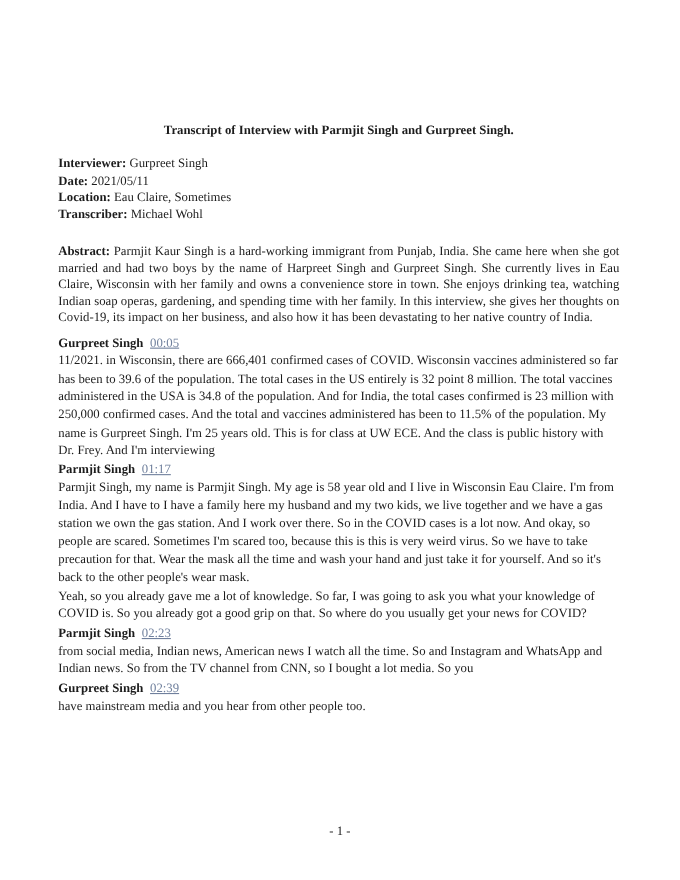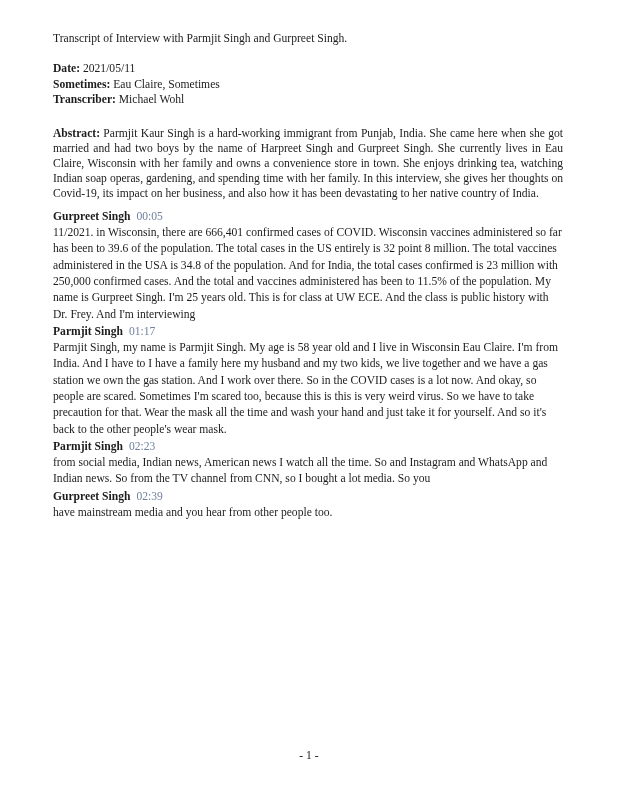--- a/index.html
+++ b/index.html
@@ -16,22 +16,23 @@
     color: #1c1c1c;
   }
   .page {
     position: relative;
     box-sizing: border-box;
     width: 618px;
     height: 800px;
     padding: 0 55px 0 53px;
   }
   .title {
-    padding-top: 31px;
-    font-weight: normal;
+    padding-top: 111px;
+    font-weight: bold;
+    text-align: center;
     line-height: 15.3px;
   }
   .meta {
     margin-top: 15px;
     line-height: 15.3px;
   }
   .abstract {
     margin: 20px 0 0 0;
     line-height: 14.9px;
     text-align: justify;
@@ -44,60 +45,63 @@
   }
   .section + .section {
     margin-top: 1px;
   }
   .speaker {
     font-weight: bold;
   }
   .ts {
     color: #70809d;
     margin-left: 6px;
+    text-decoration: underline;
   }
   .speech {
     text-align: left;
   }
   .pagenum {
     position: absolute;
     left: 0;
     right: 0;
     bottom: 38px;
     text-align: center;
   }
 </style>
 </head>
 <body>
 
 <div class="page">
 
   <div class="title">Transcript of Interview with Parmjit Singh and Gurpreet Singh.</div>
 
   <div class="meta">
+    <div class="meta-row"><b>Interviewer:</b> <span>Gurpreet Singh</span></div>
     <div class="meta-row"><b>Date:</b> <span>2021/05/11</span></div>
-    <div class="meta-row"><b>Sometimes:</b> <span>Eau Claire, Sometimes</span></div>
+    <div class="meta-row"><b>Location:</b> <span>Eau Claire, Sometimes</span></div>
     <div class="meta-row"><b>Transcriber:</b> <span>Michael Wohl</span></div>
   </div>
 
   <p class="abstract"><b>Abstract:</b> <span>Parmjit Kaur Singh is a hard-working immigrant from Punjab, India. She came here when she got married and had two boys by the name of Harpreet Singh and Gurpreet Singh. She currently lives in Eau Claire, Wisconsin with her family and owns a convenience store in town. She enjoys drinking tea, watching Indian soap operas, gardening, and spending time with her family. In this interview, she gives her thoughts on Covid-19, its impact on her business, and also how it has been devastating to her native country of India.</span></p>
 
   <div class="transcript">
 
     <div class="section">
       <div class="sec-header"><b class="speaker">Gurpreet Singh</b><span class="ts">00:05</span></div>
       <div class="speech">11/2021. in Wisconsin, there are 666,401 confirmed cases of COVID. Wisconsin vaccines administered so far has been to 39.6 of the population. The total cases in the US entirely is 32 point 8 million. The total vaccines administered in the USA is 34.8 of the population. And for India, the total cases confirmed is 23 million with 250,000 confirmed cases. And the total and vaccines administered has been to 11.5% of the population. My name is Gurpreet Singh. I'm 25 years old. This is for class at UW ECE. And the class is public history with Dr. Frey. And I'm interviewing</div>
     </div>
 
     <div class="section">
       <div class="sec-header"><b class="speaker">Parmjit Singh</b><span class="ts">01:17</span></div>
       <div class="speech">Parmjit Singh, my name is Parmjit Singh. My age is 58 year old and I live in Wisconsin Eau Claire. I'm from India. And I have to I have a family here my husband and my two kids, we live together and we have a gas station we own the gas station. And I work over there. So in the COVID cases is a lot now. And okay, so people are scared. Sometimes I'm scared too, because this is this is very weird virus. So we have to take precaution for that. Wear the mask all the time and wash your hand and just take it for yourself. And so it's back to the other people's wear mask.</div>
     </div>
 
     <div class="section">
+      <div class="speech">Yeah, so you already gave me a lot of knowledge. So far, I was going to ask you what your knowledge of COVID is. So you already got a good grip on that. So where do you usually get your news for COVID?</div>
     </div>
 
     <div class="section">
       <div class="sec-header"><b class="speaker">Parmjit Singh</b><span class="ts">02:23</span></div>
       <div class="speech">from social media, Indian news, American news I watch all the time. So and Instagram and WhatsApp and Indian news. So from the TV channel from CNN, so I bought a lot media. So you</div>
     </div>
 
     <div class="section">
       <div class="sec-header"><b class="speaker">Gurpreet Singh</b><span class="ts">02:39</span></div>
       <div class="speech">have mainstream media and you hear from other people too.</div>

